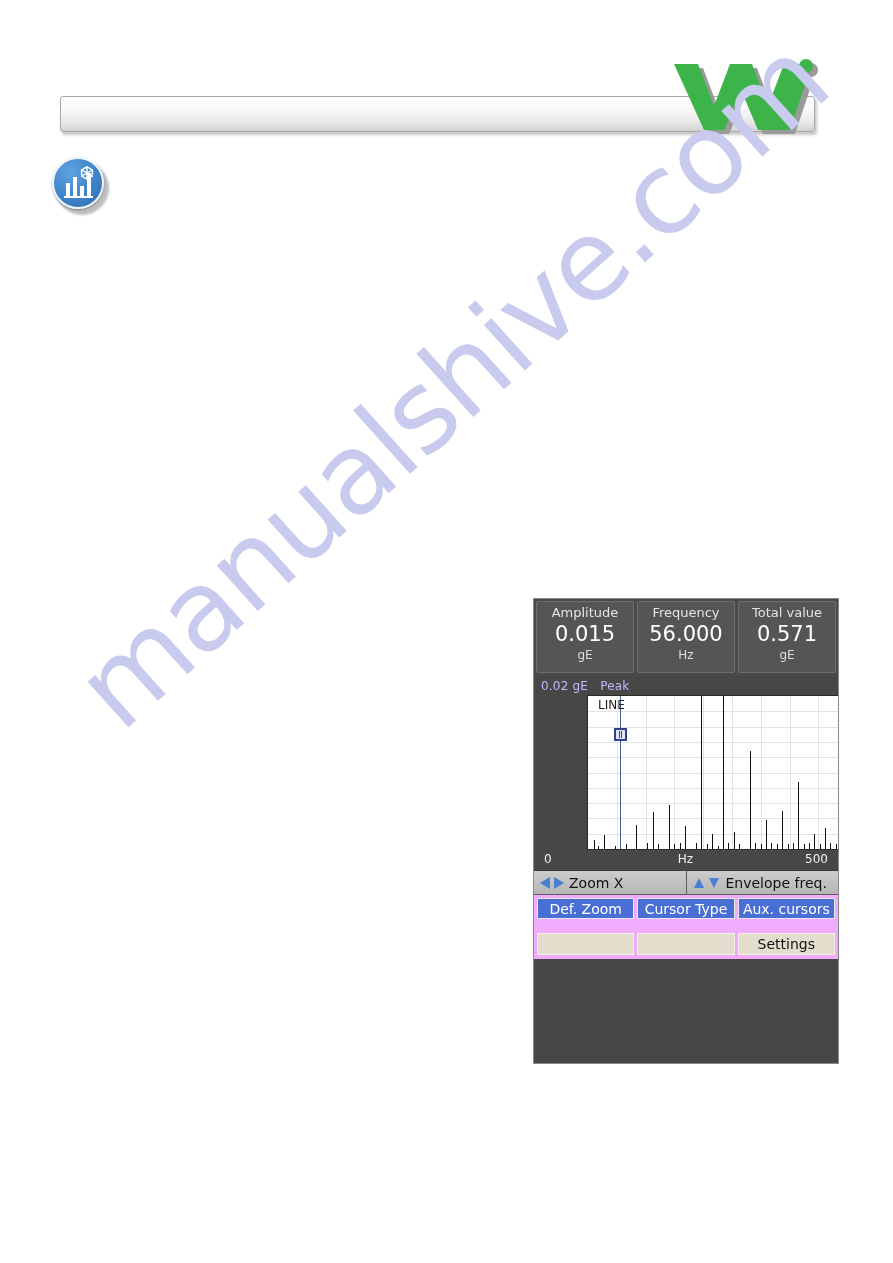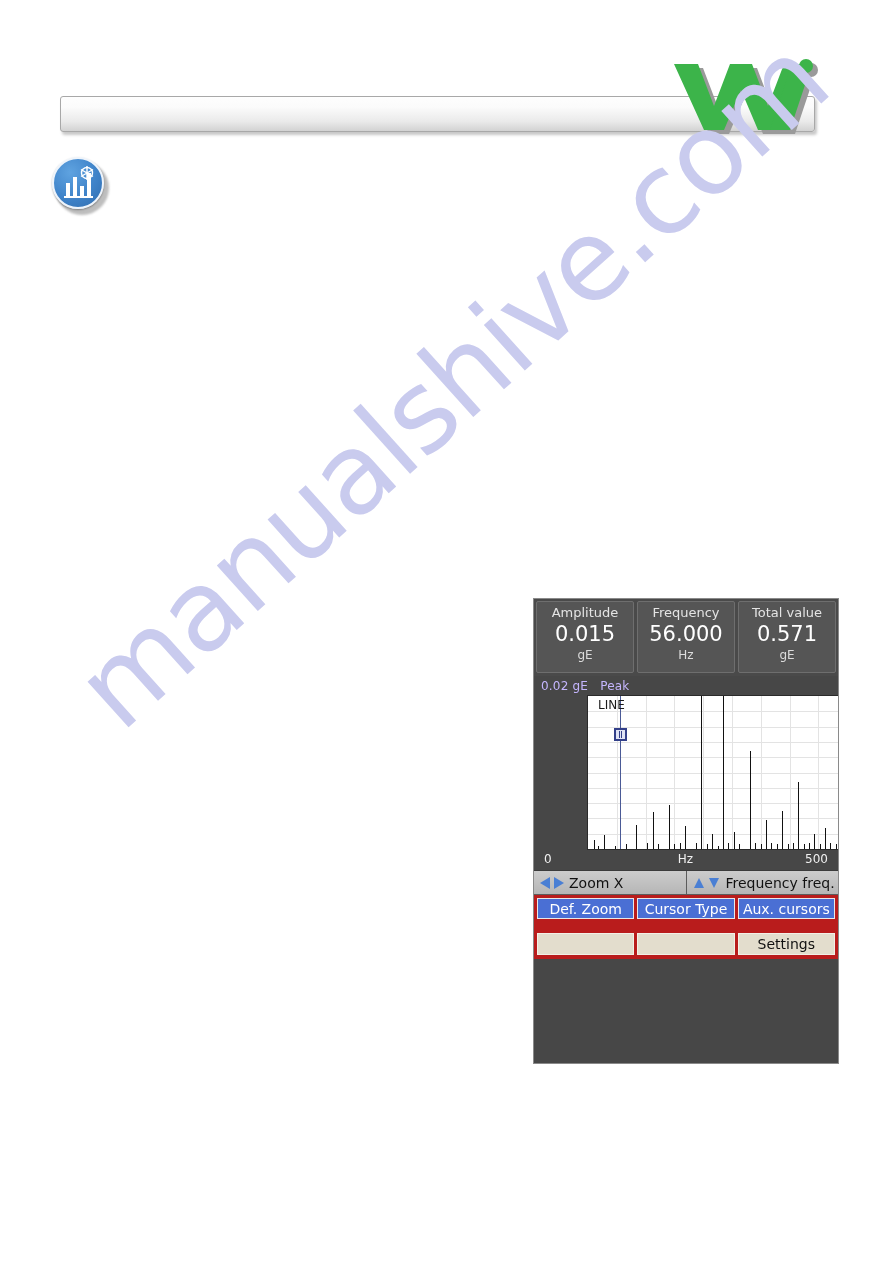--- a/index.html
+++ b/index.html
@@ -251,21 +251,21 @@
     background: linear-gradient(to bottom, #cccccc 0%, #b6b6b6 100%);
     border-right: 1px solid #5c5c5c;
     overflow: hidden;
     white-space: nowrap;
   }
   .hint-cell:last-child { border-right: none; }
   .hint-cell .arrows { display: flex; align-items: center; gap: 1px; flex: 0 0 auto; }
 
   
   .softkeys {
-    background: #b91c1c;
+    background: #f0abfc;
     padding: 3px 3px 4px 3px;
   }
   .sk-row { display: flex; gap: 3px; }
   .sk {
     flex: 1;
     height: 21px;
     display: flex;
     align-items: center;
     justify-content: center;
     font-size: 14px;
@@ -445,21 +445,21 @@
         </span>
         <span>Zoom X</span>
       </div>
       <div class="hint-cell">
         <span class="arrows">
           <svg width="30" height="14" viewBox="0 0 30 14">
               <path d="M2 12 L12 12 L7 2 Z" fill="#4a7fd4"></path>
               <path d="M17 2 L27 2 L22 12 Z" fill="#4a7fd4"></path>
             </svg>
         </span>
-        <span>Frequency freq.</span>
+        <span>Envelope freq.</span>
       </div>
     </div>
   </div>
 
   <div class="softkeys">
     <div class="sk-row">
       <div class="sk sk-top">Def. Zoom</div>
       <div class="sk sk-top">Cursor Type</div>
       <div class="sk sk-top">Aux. cursors</div>
     </div>

